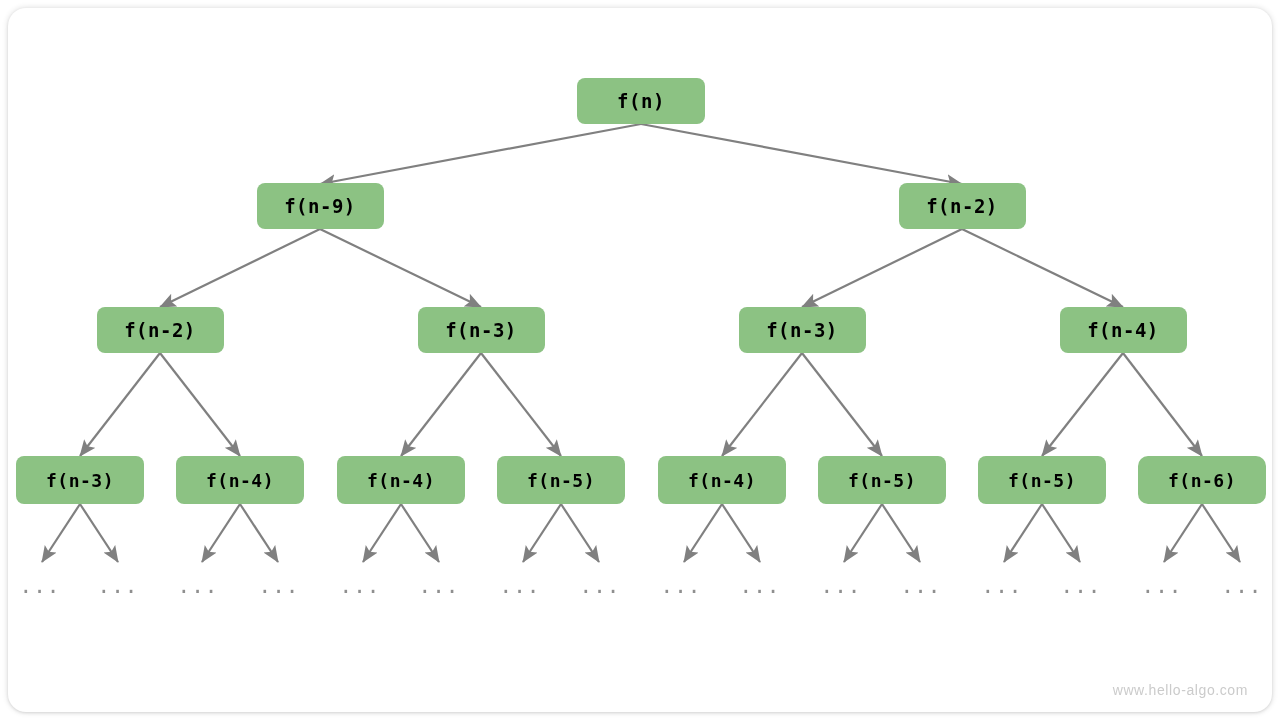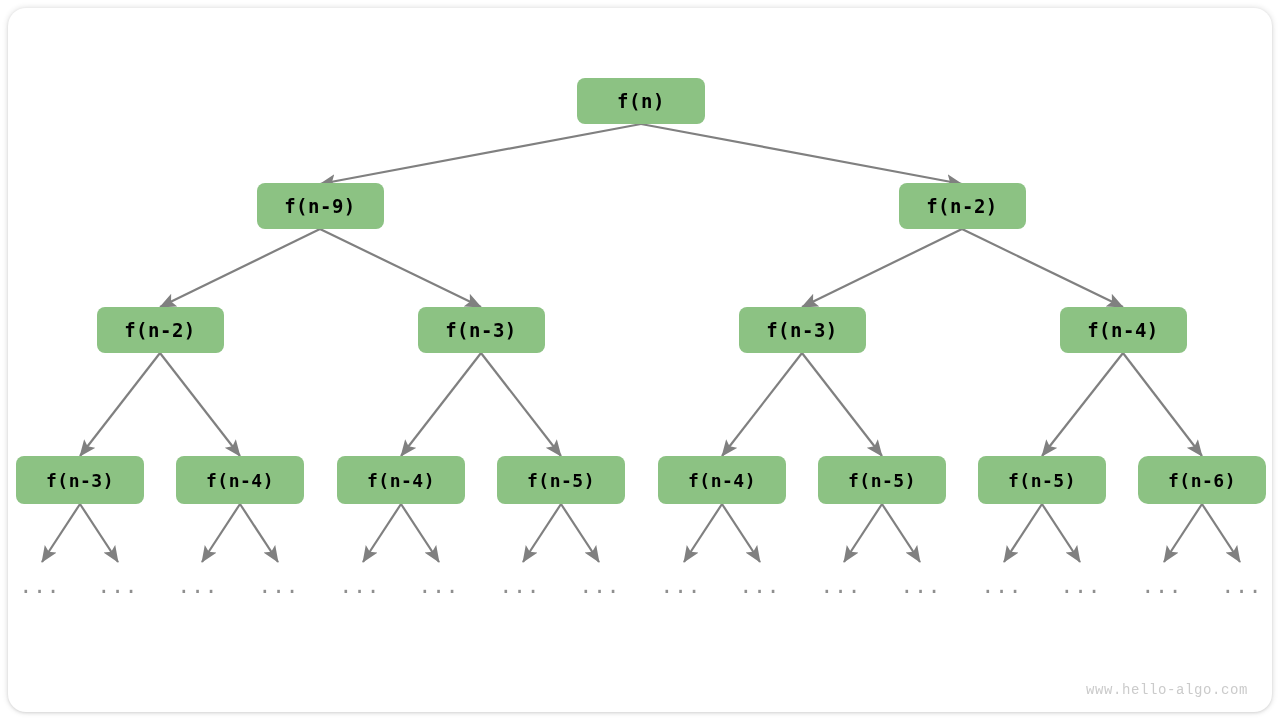--- a/index.html
+++ b/index.html
@@ -68,21 +68,21 @@
     letter-spacing: 1px;
     transform: translate(-50%, -50%);
     user-select: none;
   }
 
   #watermark {
     position: absolute;
     right: 32px;
     bottom: 22px;
     color: #cbcbcb;
-    font-family: Liberation Mono, monospace;
+    font-family: Liberation Sans, sans-serif;
     font-size: 14px;
     letter-spacing: 0.6px;
   }
 </style>
 </head>
 <body>
 
 <div id="canvas">
   <div id="card"></div>
 

